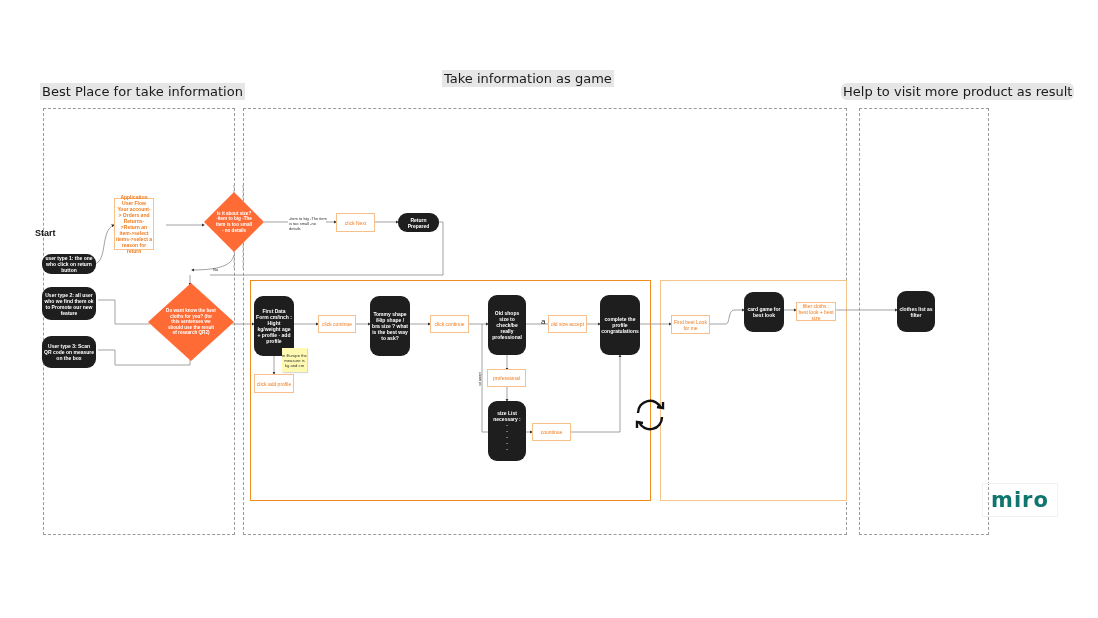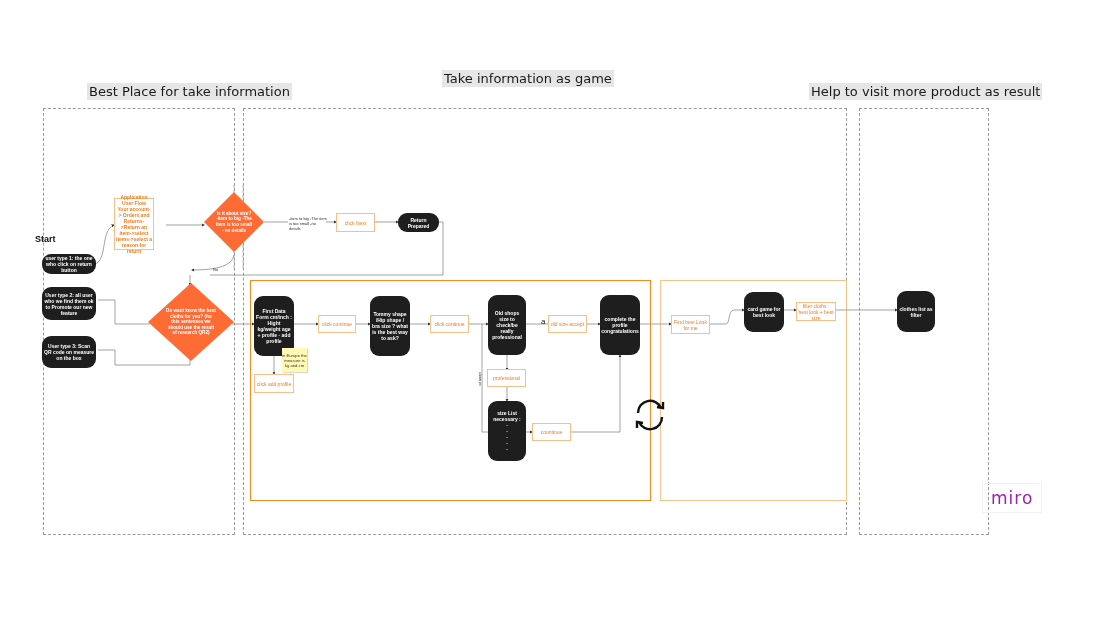--- a/index.html
+++ b/index.html
@@ -9,29 +9,29 @@
   .frame-dashed { position:absolute; border:1px dashed #9a9a9a; box-sizing:border-box; }
   .frame-orange { position:absolute; border:1.5px solid #f08c1e; box-sizing:border-box; }
   .frame-orange-light { position:absolute; border:1.5px solid #f5c48a; box-sizing:border-box; }
   .dark { position:absolute; background:#1e1e1e; color:#fff; border-radius:9px; font-size:5px; line-height:6px; font-weight:bold; display:flex; align-items:center; justify-content:center; text-align:center; box-sizing:border-box; padding:2px; }
   .okbox { position:absolute; background:#fff; border:1px solid #f7c08a; color:#f07c1e; font-size:5px; line-height:6px; display:flex; align-items:center; justify-content:center; text-align:center; box-sizing:border-box; padding:1px; }
   .diamond-wrap { position:absolute; }
   .diamond-text { position:absolute; color:#fff; font-size:4.6px; line-height:5.6px; text-align:center; font-weight:bold; display:flex; align-items:center; justify-content:center; }
   .sticky { position:absolute; background:#fff9b1; color:#333; font-size:4.2px; line-height:5px; text-align:center; display:flex; align-items:center; justify-content:center; box-shadow:1px 1px 1px rgba(0,0,0,0.15); }
   .small-label { position:absolute; font-size:4px; line-height:5px; color:#333; white-space:nowrap; }
   .start { position:absolute; font-weight:bold; font-size:9px; color:#111; }
-  .miro { position:absolute; color:#a21caf; font-family:"DejaVu Sans", sans-serif; font-size:17px; letter-spacing:1px; border:1px solid #f2f2f2; padding:4px 8px; }
+  .miro { position:absolute; color:#0f766e; font-family:"DejaVu Sans", sans-serif; font-size:21px; letter-spacing:1px; border:1px solid #f2f2f2; padding:4px 8px;font-weight:bold; }
   svg.lines { position:absolute; left:0; top:0; }
 </style>
 </head>
 <body>
 
-<div class="section-title" style="left:40px;top:83px;margin-left:47px;">Best Place for take information</div>
+<div class="section-title" style="left:40px;top:83px;">Best Place for take information</div>
 <div class="section-title" style="left:442px;top:70px;">Take information as game</div>
-<div class="section-title" style="left:809px;top:83px;">Help to visit more product as result</div>
+<div class="section-title" style="left:841px;top:83px;border-radius:6px;">Help to visit more product as result</div>
 
 <div class="frame-dashed" style="left:43px;top:108px;width:192px;height:427px;"></div>
 <div class="frame-dashed" style="left:243px;top:108px;width:604px;height:427px;"></div>
 <div class="frame-dashed" style="left:859px;top:108px;width:130px;height:427px;"></div>
 
 <div class="frame-orange" style="left:250px;top:280px;width:401px;height:221px;"></div>
 <div class="frame-orange-light" style="left:660px;top:280px;width:187px;height:221px;"></div>
 
 <svg class="lines" width="1098" height="618">
   <defs>
@@ -67,21 +67,21 @@
     <path d="M710,324 L726,324 C730,324 728,310 734,310 L744,310" marker-end="url(#arr)"></path>
     <path d="M784,310 L796,310" marker-end="url(#arr)"></path>
     <path d="M836,310 L897,310" marker-end="url(#arr)"></path>
   </g>
   <g fill="none" stroke="#8a8a8a" stroke-width="0.6" stroke-dasharray="3,2">
     <path d="M234,185 L234,268"></path>
     <path d="M243,185 L243,268"></path>
   </g>
 </svg>
 
-<div class="start" style="left:35px;top:234px;">Start</div>
+<div class="start" style="left:35px;top:228px;">Start</div>
 
 <div class="dark" style="left:42px;top:254px;width:54px;height:20px;">user type 1: the one who click on return button</div>
 <div class="dark" style="left:42px;top:287px;width:54px;height:33px;">User type 2: all user who we find them ok to Promote our new feature</div>
 <div class="dark" style="left:42px;top:336px;width:54px;height:32px;">User  type 3: Scan QR code on measure on the box</div>
 
 <div class="okbox" style="left:114px;top:198px;width:40px;height:52px;font-weight:bold;">Application User Flow Your account-&gt; Orders and Returns-&gt;Return an item-&gt;select items-&gt;select a reason for return</div>
 
 <div class="diamond-wrap" style="left:204px;top:192px;width:60px;height:60px;">
   <svg width="60" height="60">
       <polygon points="30,0 60,30 30,60 0,30" fill="#ff6b35"></polygon>

